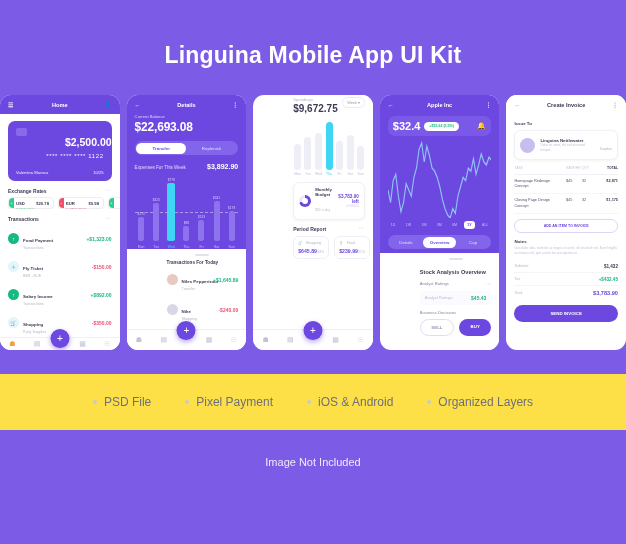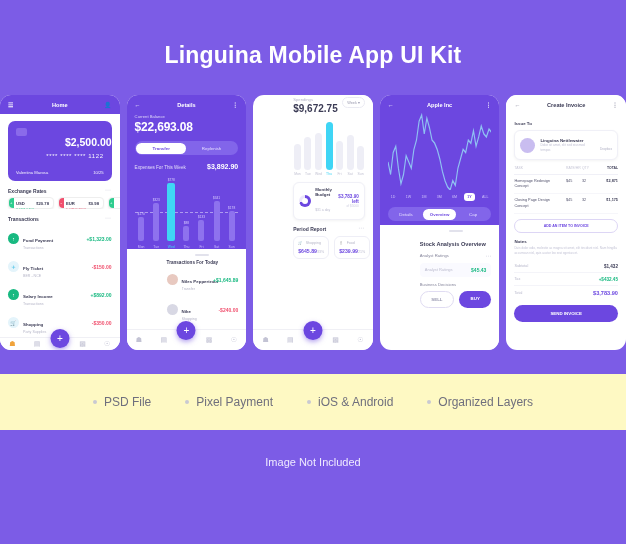--- a/index.html
+++ b/index.html
@@ -187,21 +187,21 @@
   .notes-b { font-size: 3.1px; color: #c4c4d6; line-height: 1.5; padding: 0 8px; }
   .tot { margin: 5px 8px 0; }
   .tot .r { display: flex; justify-content: space-between; align-items: center;
     padding: 3.5px 0; border-bottom: .5px solid #f4f4f9; }
   .tot .l { font-size: 3.8px; color: #b8b8cb; }
   .tot .v { font-size: 4.6px; font-weight: bold; color: #3b3b55; }
   .send { margin: 6px 8px 7px; background: #6c47e0; color: #fff; text-align: center;
     font-size: 4.4px; font-weight: bold; padding: 6px 0; border-radius: 9px; }
 
   .features {
-    background: #fef9c3; height: 56px; margin-top: 24px;
+    background: #fde047; height: 56px; margin-top: 24px;
     display: flex; align-items: center; justify-content: center; gap: 34px;
   }
   .feat { display: flex; align-items: center; gap: 7px; color: #6f6f7d; font-size: 12px; }
   .feat .bullet { width: 4px; height: 4px; border-radius: 50%; background: #c9c9d2; }
   .notinc { text-align: center; color: #efeaff; font-size: 11px; margin-top: 26px; }
 </style>
 </head>
 <body>
 
 <div class="banner-title">Linguina Mobile App UI Kit</div>
@@ -455,20 +455,25 @@
     </div>
   </div>
 
   <div class="phone">
     <div class="ph-head" style="padding-bottom:4px">
       <div class="ph-bar">
         <span class="ic">←</span>
         <span class="ttl">Apple Inc</span>
         <span class="ic r">⋮</span>
       </div>
+      <div class="pricerow" style="background:#7a58e8;border-radius:7px;padding:4px 5px">
+        <span class="p">$32.4</span>
+        <span class="pillgrn">+$55.62 (5.5%)</span>
+        <span class="bell">🔔</span>
+      </div>
       <div class="linechart">
         <svg viewBox="0 0 100 50" preserveAspectRatio="none" style="width:100%;height:100%">
           <polyline fill="none" stroke="#8fc1f2" stroke-width="1.1" points="0,32 2.5,40 5,26 7.5,22 10,36 12.5,46 15,40 17.5,28 20,32 22.5,36 25,24 27.5,18 30,6 32.5,2 35,14 37.5,4 40,10 42.5,18 45,20 47.5,24 50,30 52.5,38 55,44 57.5,48 60,50 62.5,44 65,47 67.5,36 70,30 72.5,24 75,26 77.5,18 80,20 82.5,12 85,22 87.5,16 90,9 92.5,14 95,16 97.5,11 100,13"></polyline>
         </svg>
       </div>
       <div class="ranges">
         <span class="rg">1D</span>
         <span class="rg">1W</span>
         <span class="rg">1M</span>
         <span class="rg">3M</span>

